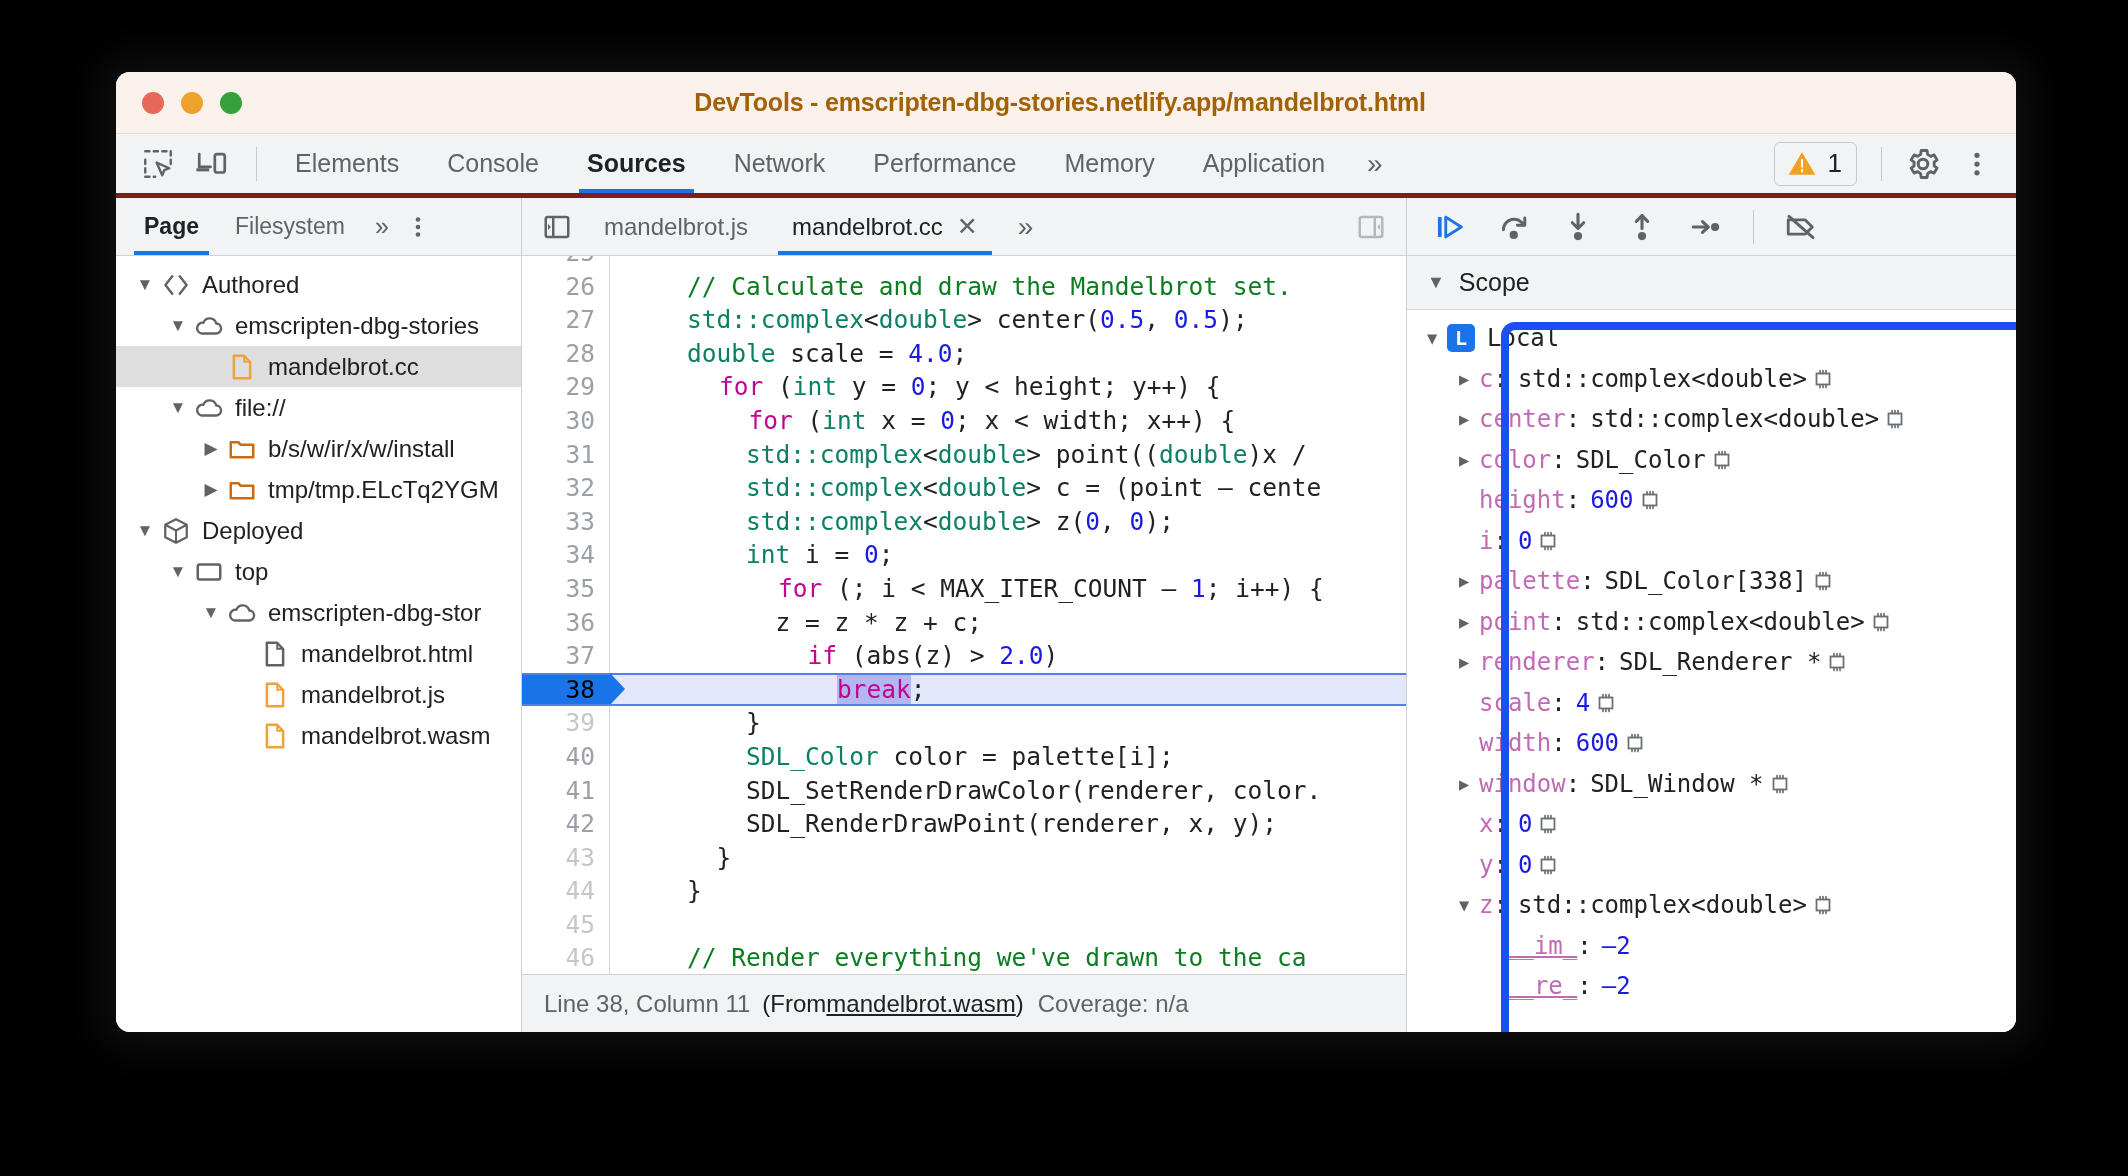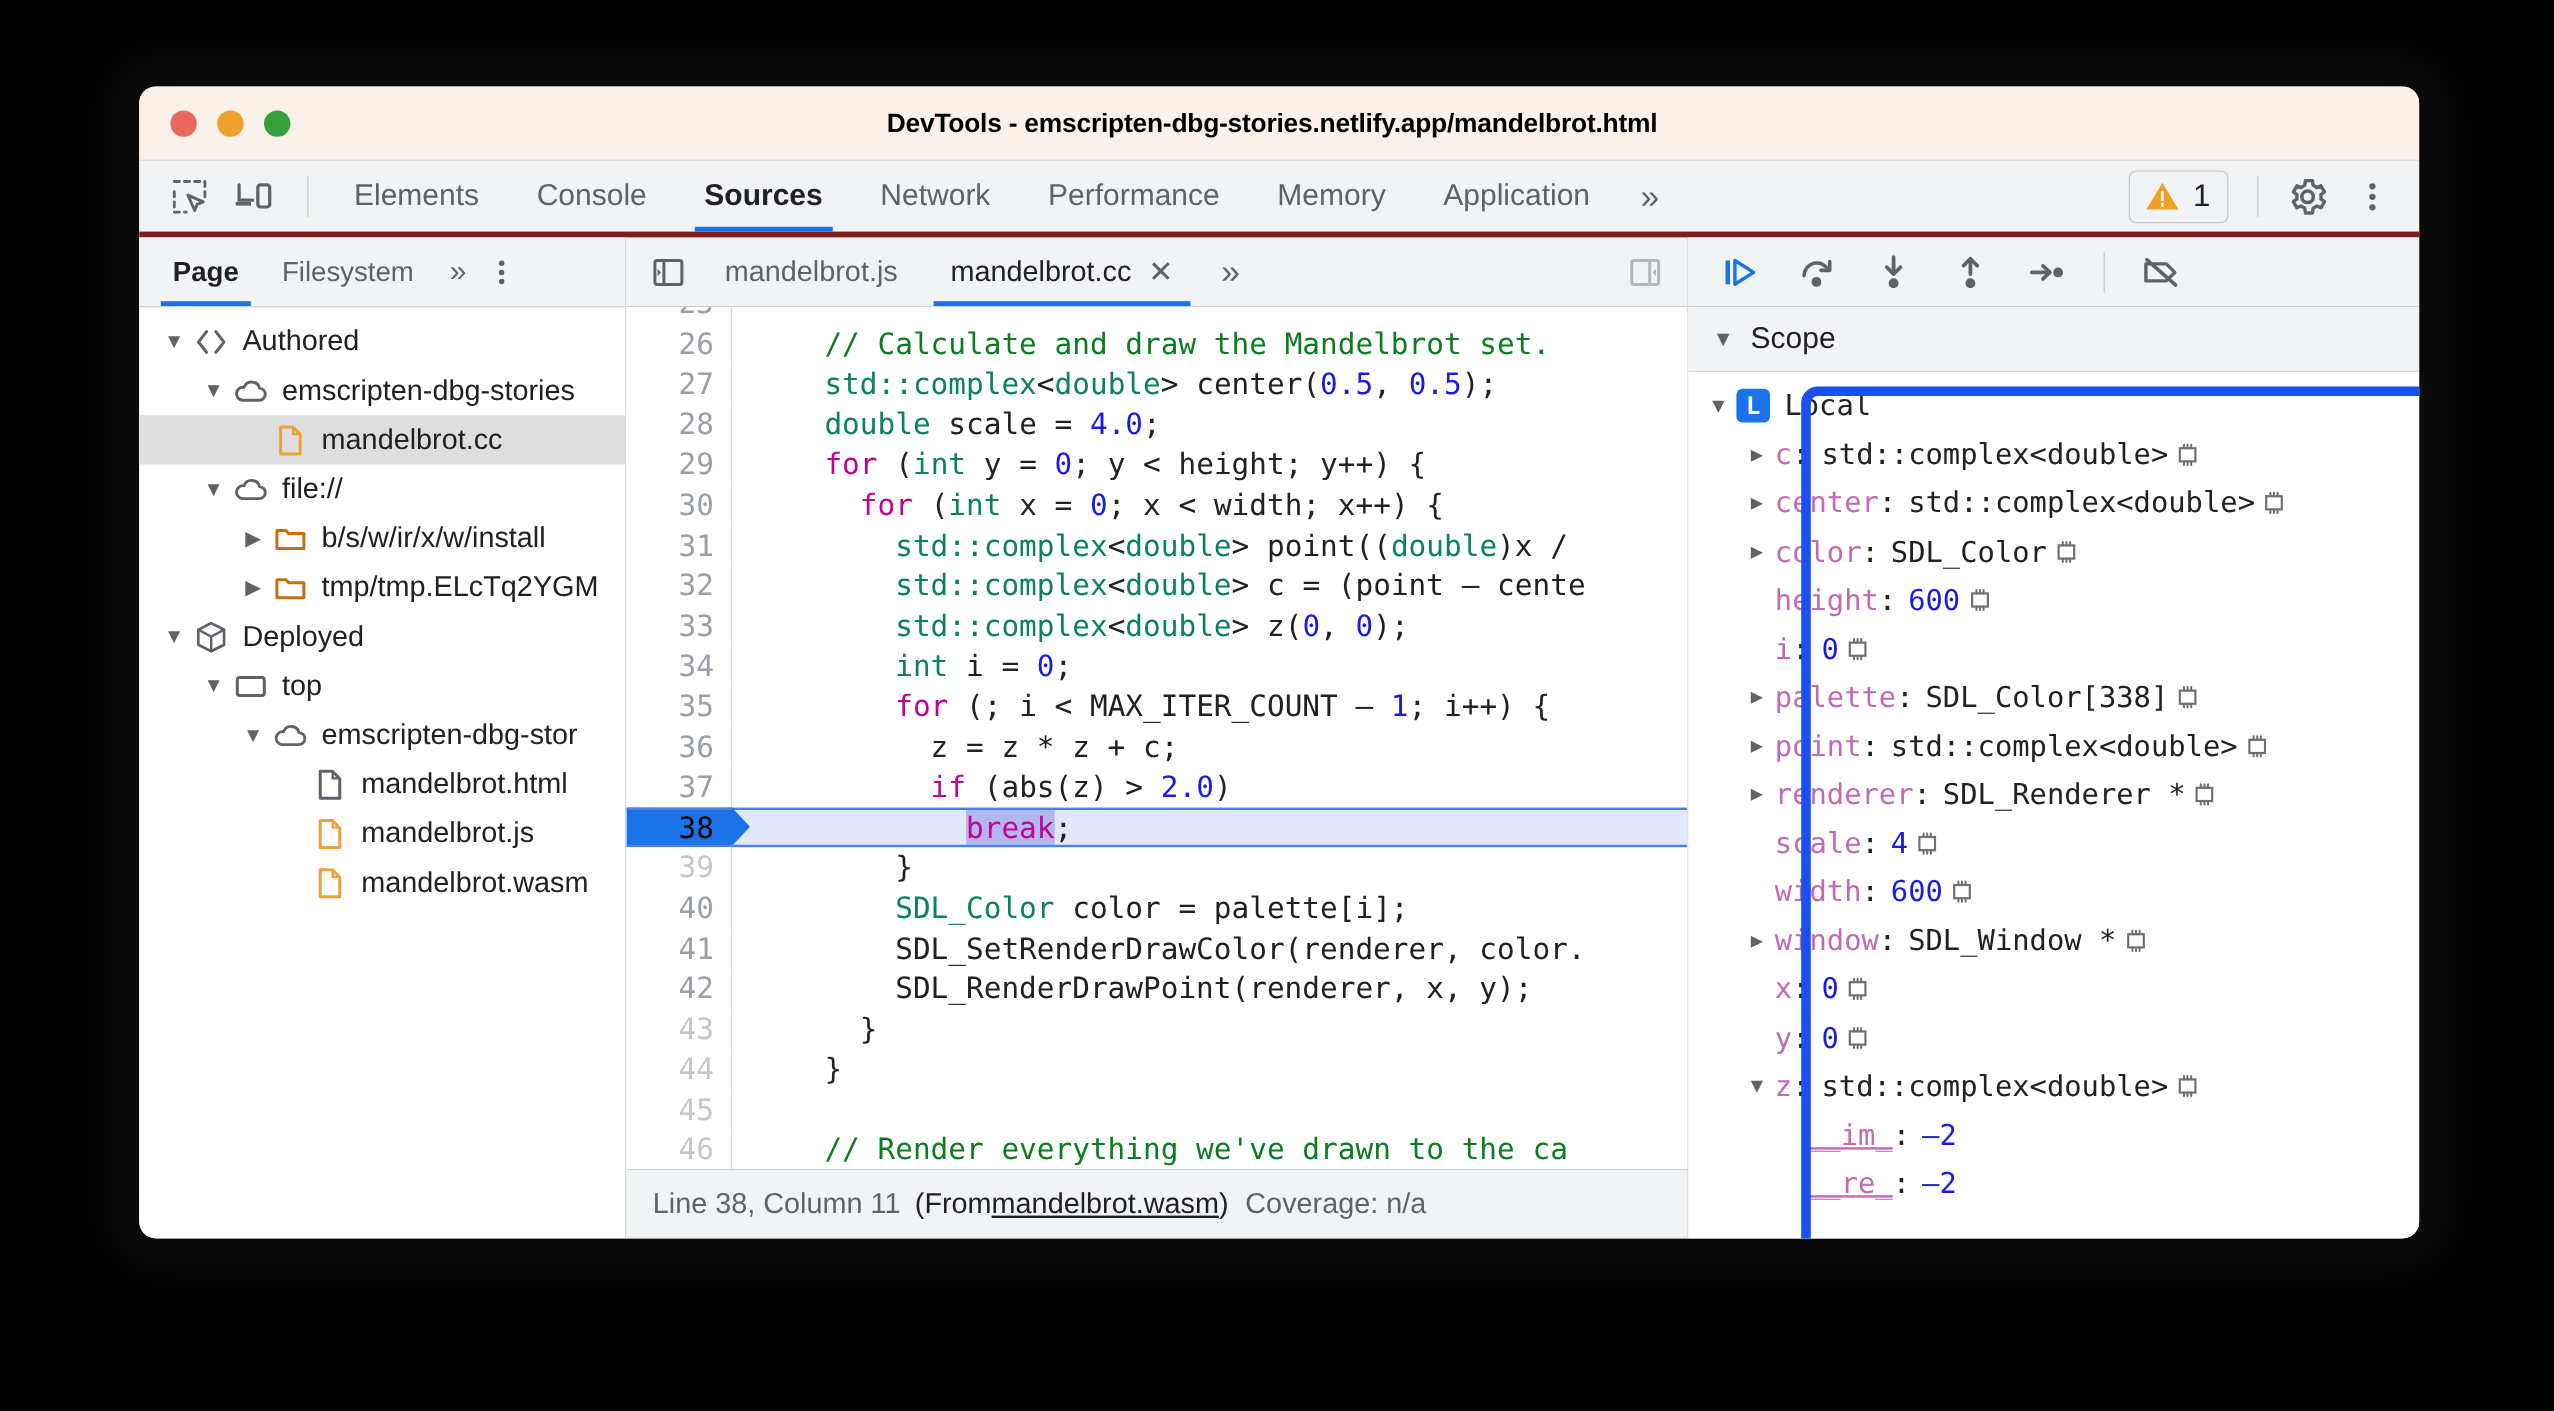--- a/index.html
+++ b/index.html
@@ -30,21 +30,21 @@
     border-bottom: 1px solid #e2dcd6;
     display: flex; align-items: center;
   }
   .traffic { display: flex; gap: 17px; margin-left: 26px; }
   .dot { width: 22px; height: 22px; border-radius: 50%; }
   .dot.red { background: #e8685c; }
   .dot.yellow { background: #efa12e; }
   .dot.green { background: #34a13c; }
   .win-title {
     position: absolute; left: 0; right: 12px; text-align: center;
-    font-size: 22px; font-weight: bold; color: #000000;
+    font-size: 25px; font-weight: bold; color: #a16207;
     letter-spacing: -0.2px;
     pointer-events: none;
   }
 
   
   .tabstrip {
     height: 64px;
     background: #f1f3f4;
     border-bottom: 5px solid #7f1d1d;
     display: flex; align-items: center;
@@ -157,21 +157,21 @@
     content:""; position:absolute; left:0; right:0; bottom:0; height:2px; background:#4f7fe8;
   }
   .exec-arrow {
     position: absolute; left: 88px; top: 0; width: 0; height: 0;
     border-top: 16.8px solid transparent; border-bottom: 16.8px solid transparent;
     border-left: 15px solid #1a73e8;
   }
   .sel { background: #b3b7f0; }
   .tok-com { color: #0b7c20; }
   .tok-type { color: #0b8062; }
-  .tok-kw { color: #c4028f; }
+  .tok-kw { color: #c4028f; margin-left: 32px; }
   .tok-num { color: #1a1ae0; }
 
   .statusbar {
     height: 58px; background: #f1f3f4; border-top: 1px solid #cdd0d2;
     display: flex; align-items: center; padding-left: 22px;
     font-size: 24px; color: #5f6368; gap: 0; white-space: nowrap;
   }
   .status-strong { color:#202124; margin-left: 12px; }
   .status-link { text-decoration: underline; }
 

